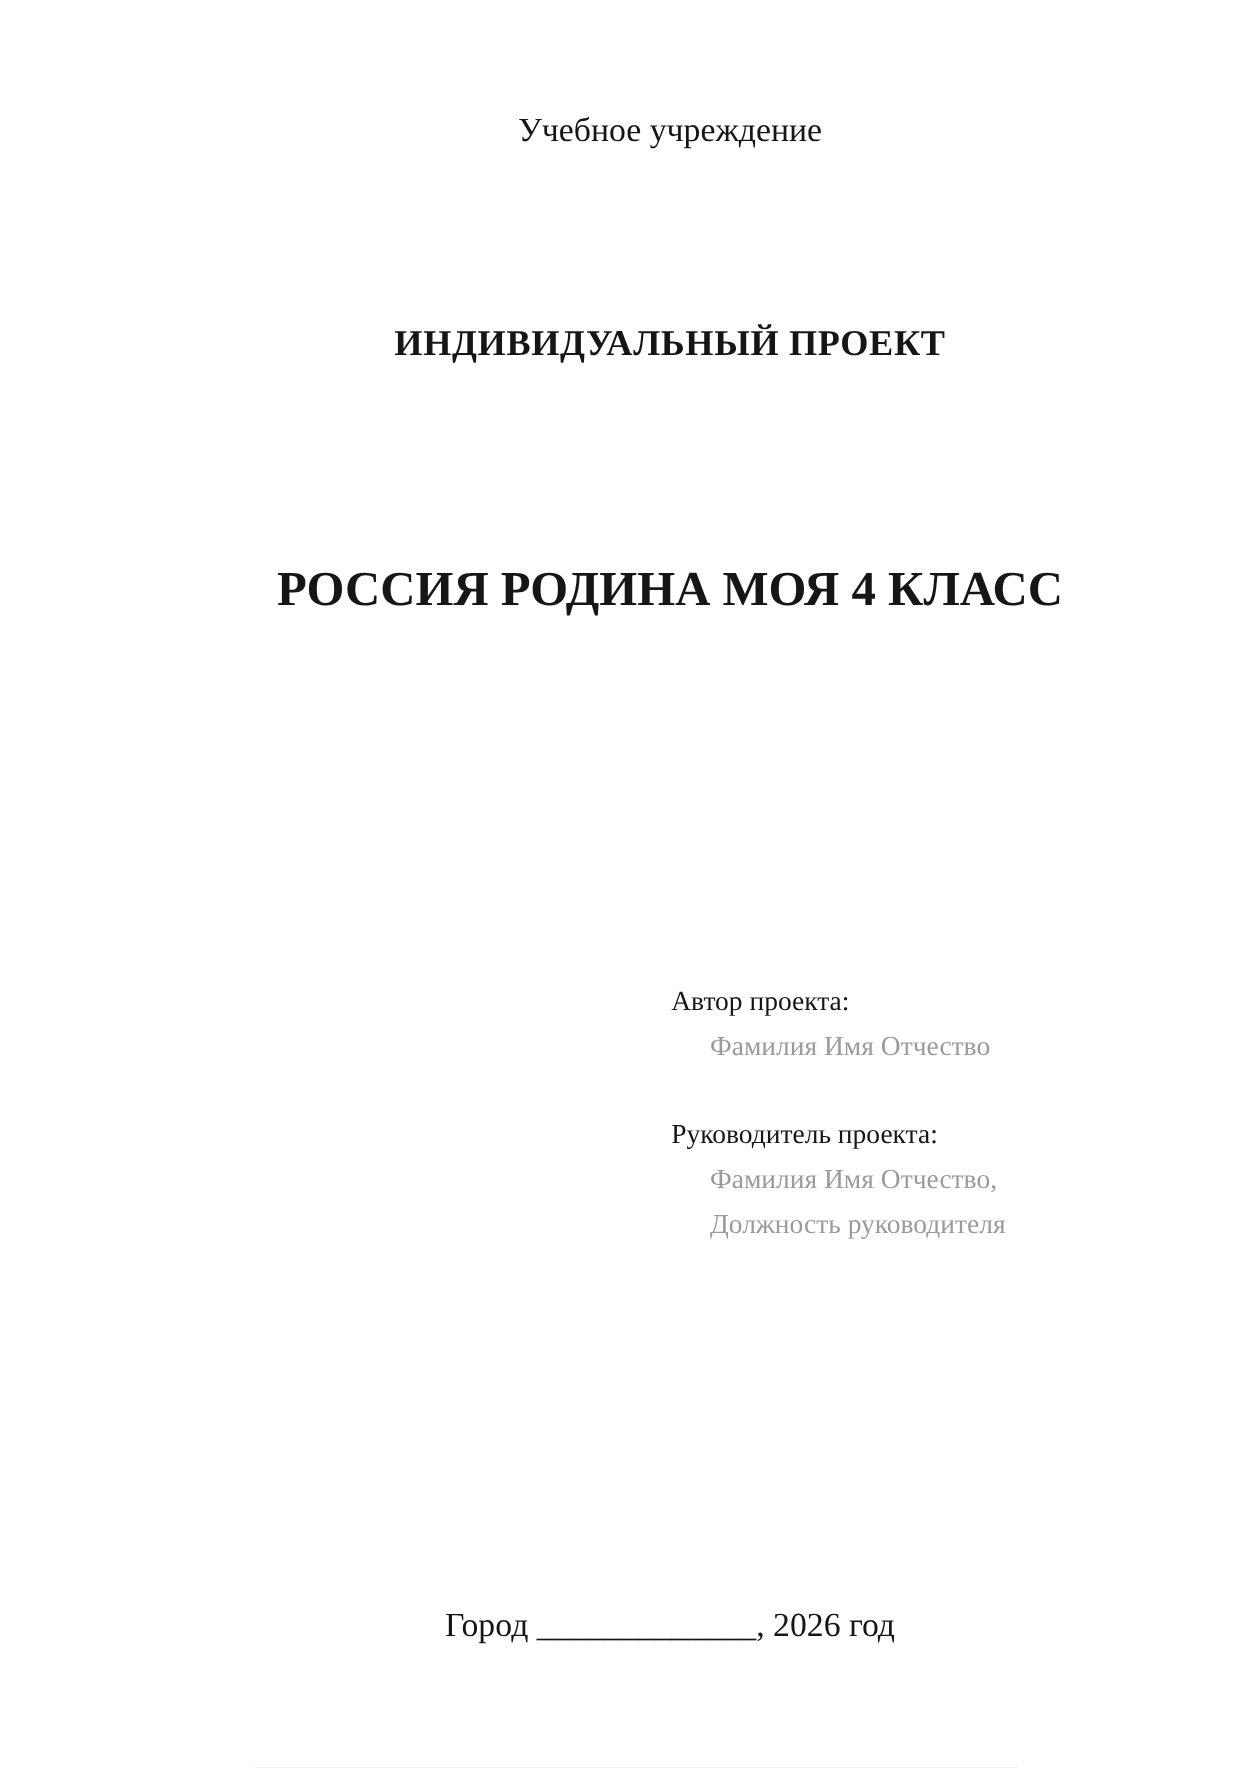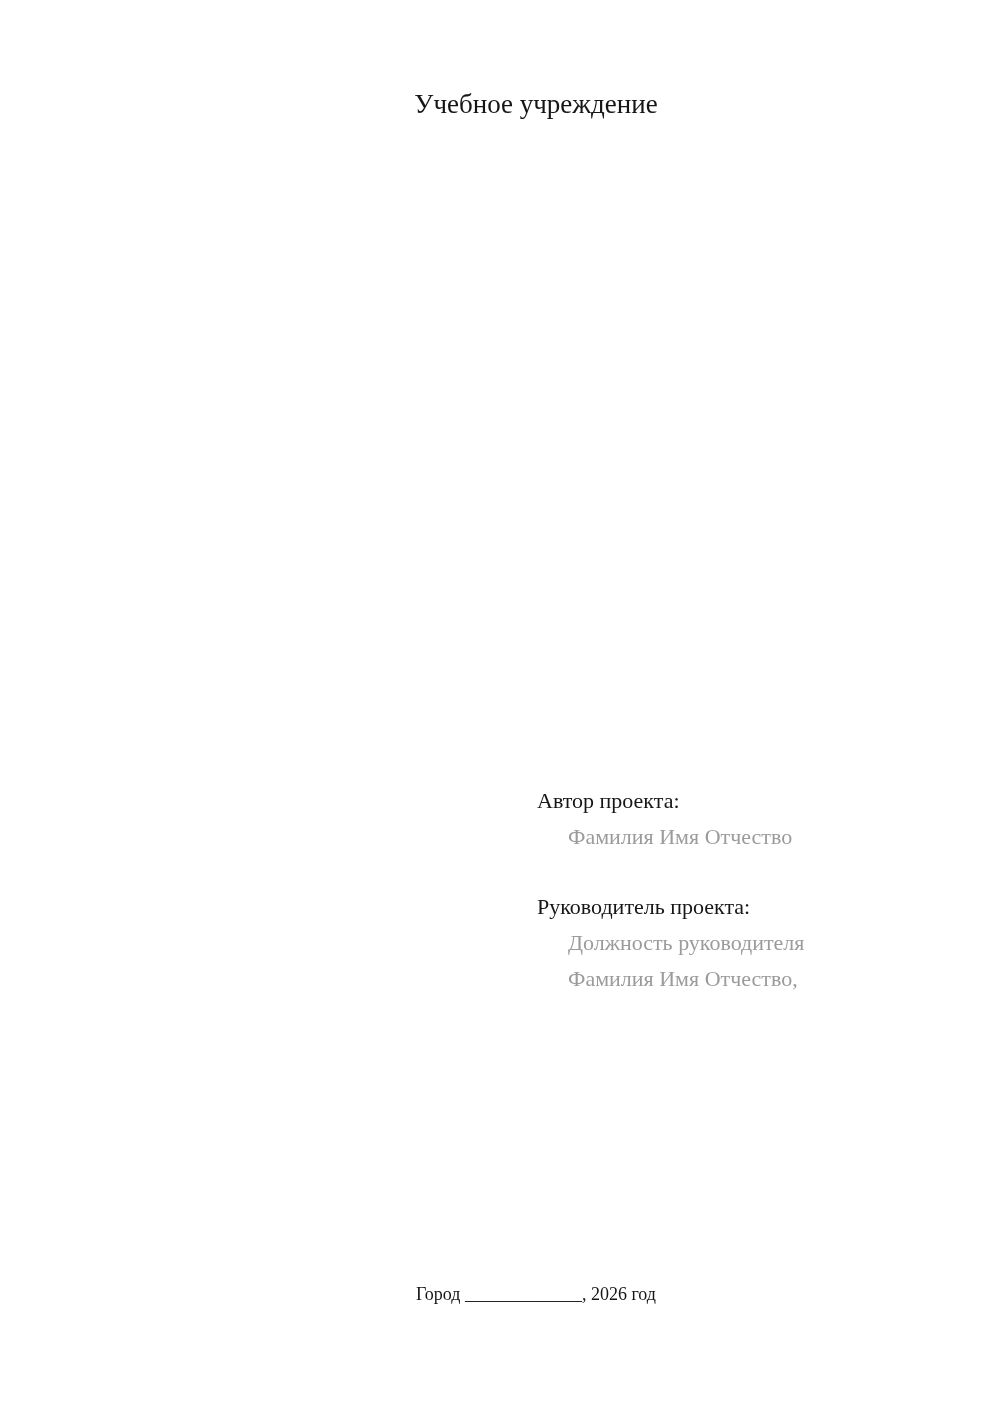--- a/index.html
+++ b/index.html
@@ -58,38 +58,40 @@
   }
   .credits .muted{
     color:var(--muted);
     margin-left:31px;
   }
   .credits .supervisor-label{
     margin-top:34px;
   }
   .footer-line{
     top:1284px;
-    font-size:18px;
+    font-size:27px;
     line-height:1.2;
   }
 </style>
 </head>
 <body>
 
 <div class="page">
 
   <div class="centered-line institution">Учебное учреждение</div>
 
+  <div class="centered-line project-type">ИНДИВИДУАЛЬНЫЙ ПРОЕКТ</div>
 
+  <div class="centered-line main-title">РОССИЯ РОДИНА МОЯ 4 КЛАСС</div>
 
   <div class="credits">
     <div class="label">Автор проекта:</div>
     <div class="muted">Фамилия Имя Отчество</div>
     <div class="label supervisor-label">Руководитель проекта:</div>
+    <div class="muted">Фамилия Имя Отчество,</div>
     <div class="muted">Должность руководителя</div>
-    <div class="muted">Фамилия Имя Отчество,</div>
   </div>
 
   <div class="centered-line footer-line">
     <span>Город </span><span>_____________</span><span>, 2026 год</span>
   </div>
 
 </div>
 
 </body></html>

